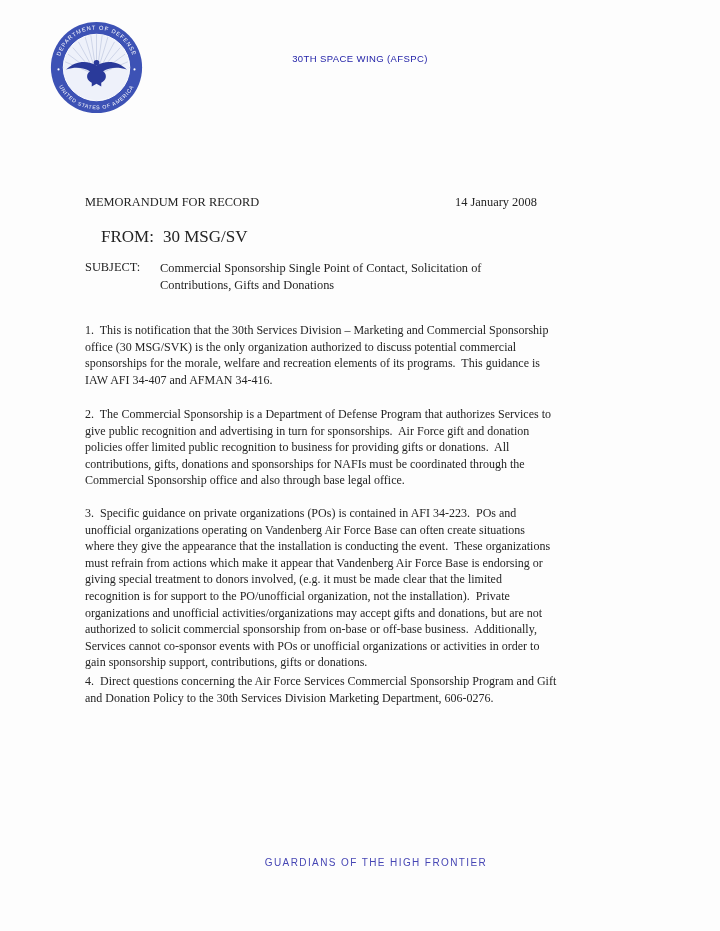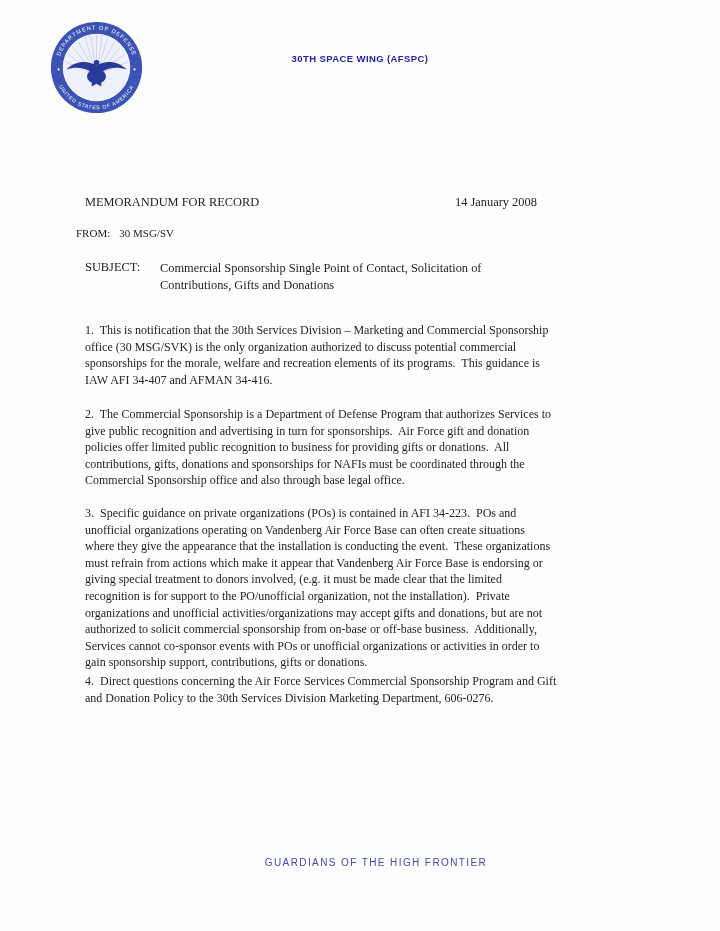--- a/index.html
+++ b/index.html
@@ -14,26 +14,26 @@
 
   
   .seal { position:absolute; left:49px; top:20px; width:95px; height:95px; }
   .letterhead-text {
     position:absolute; left:0; right:0; top:43px;
     text-align:center;
     font-family:"Liberation Sans", sans-serif;
     color:#2323a8;
   }
   .dept  { font-size:15px; font-weight:bold; letter-spacing:0.2px; }
-  .wing  { margin-top:10px; font-size:9.5px; font-weight:bold; letter-spacing:0.4px; }
+  .wing  { margin-top:10px; font-size:9.5px; font-weight:normal; letter-spacing:0.4px; }
 
   
   .memo-line { position:absolute; left:85px; top:195px; width:560px; font-size:12.4px; }
   .memo-date { position:absolute; left:370px; top:0; white-space:pre; }
-  .from-line { position:absolute; left:76px; top:227px; font-size:11px; display:flex; }
+  .from-line { position:absolute; left:101px; top:227px; font-size:17px; display:flex; }
   .from-value { margin-left:9px; white-space:pre; }
   .subject-row { position:absolute; left:85px; top:260px; display:flex; font-size:12.4px; }
   .subject-label { width:75px; flex:none; }
   .subject-text { white-space:pre-wrap; line-height:16.8px; }
 
   
   .para {
     position:absolute; left:85px; width:612px; margin:0;
     font-size:12px; line-height:16.6px;
     white-space:pre-wrap;

